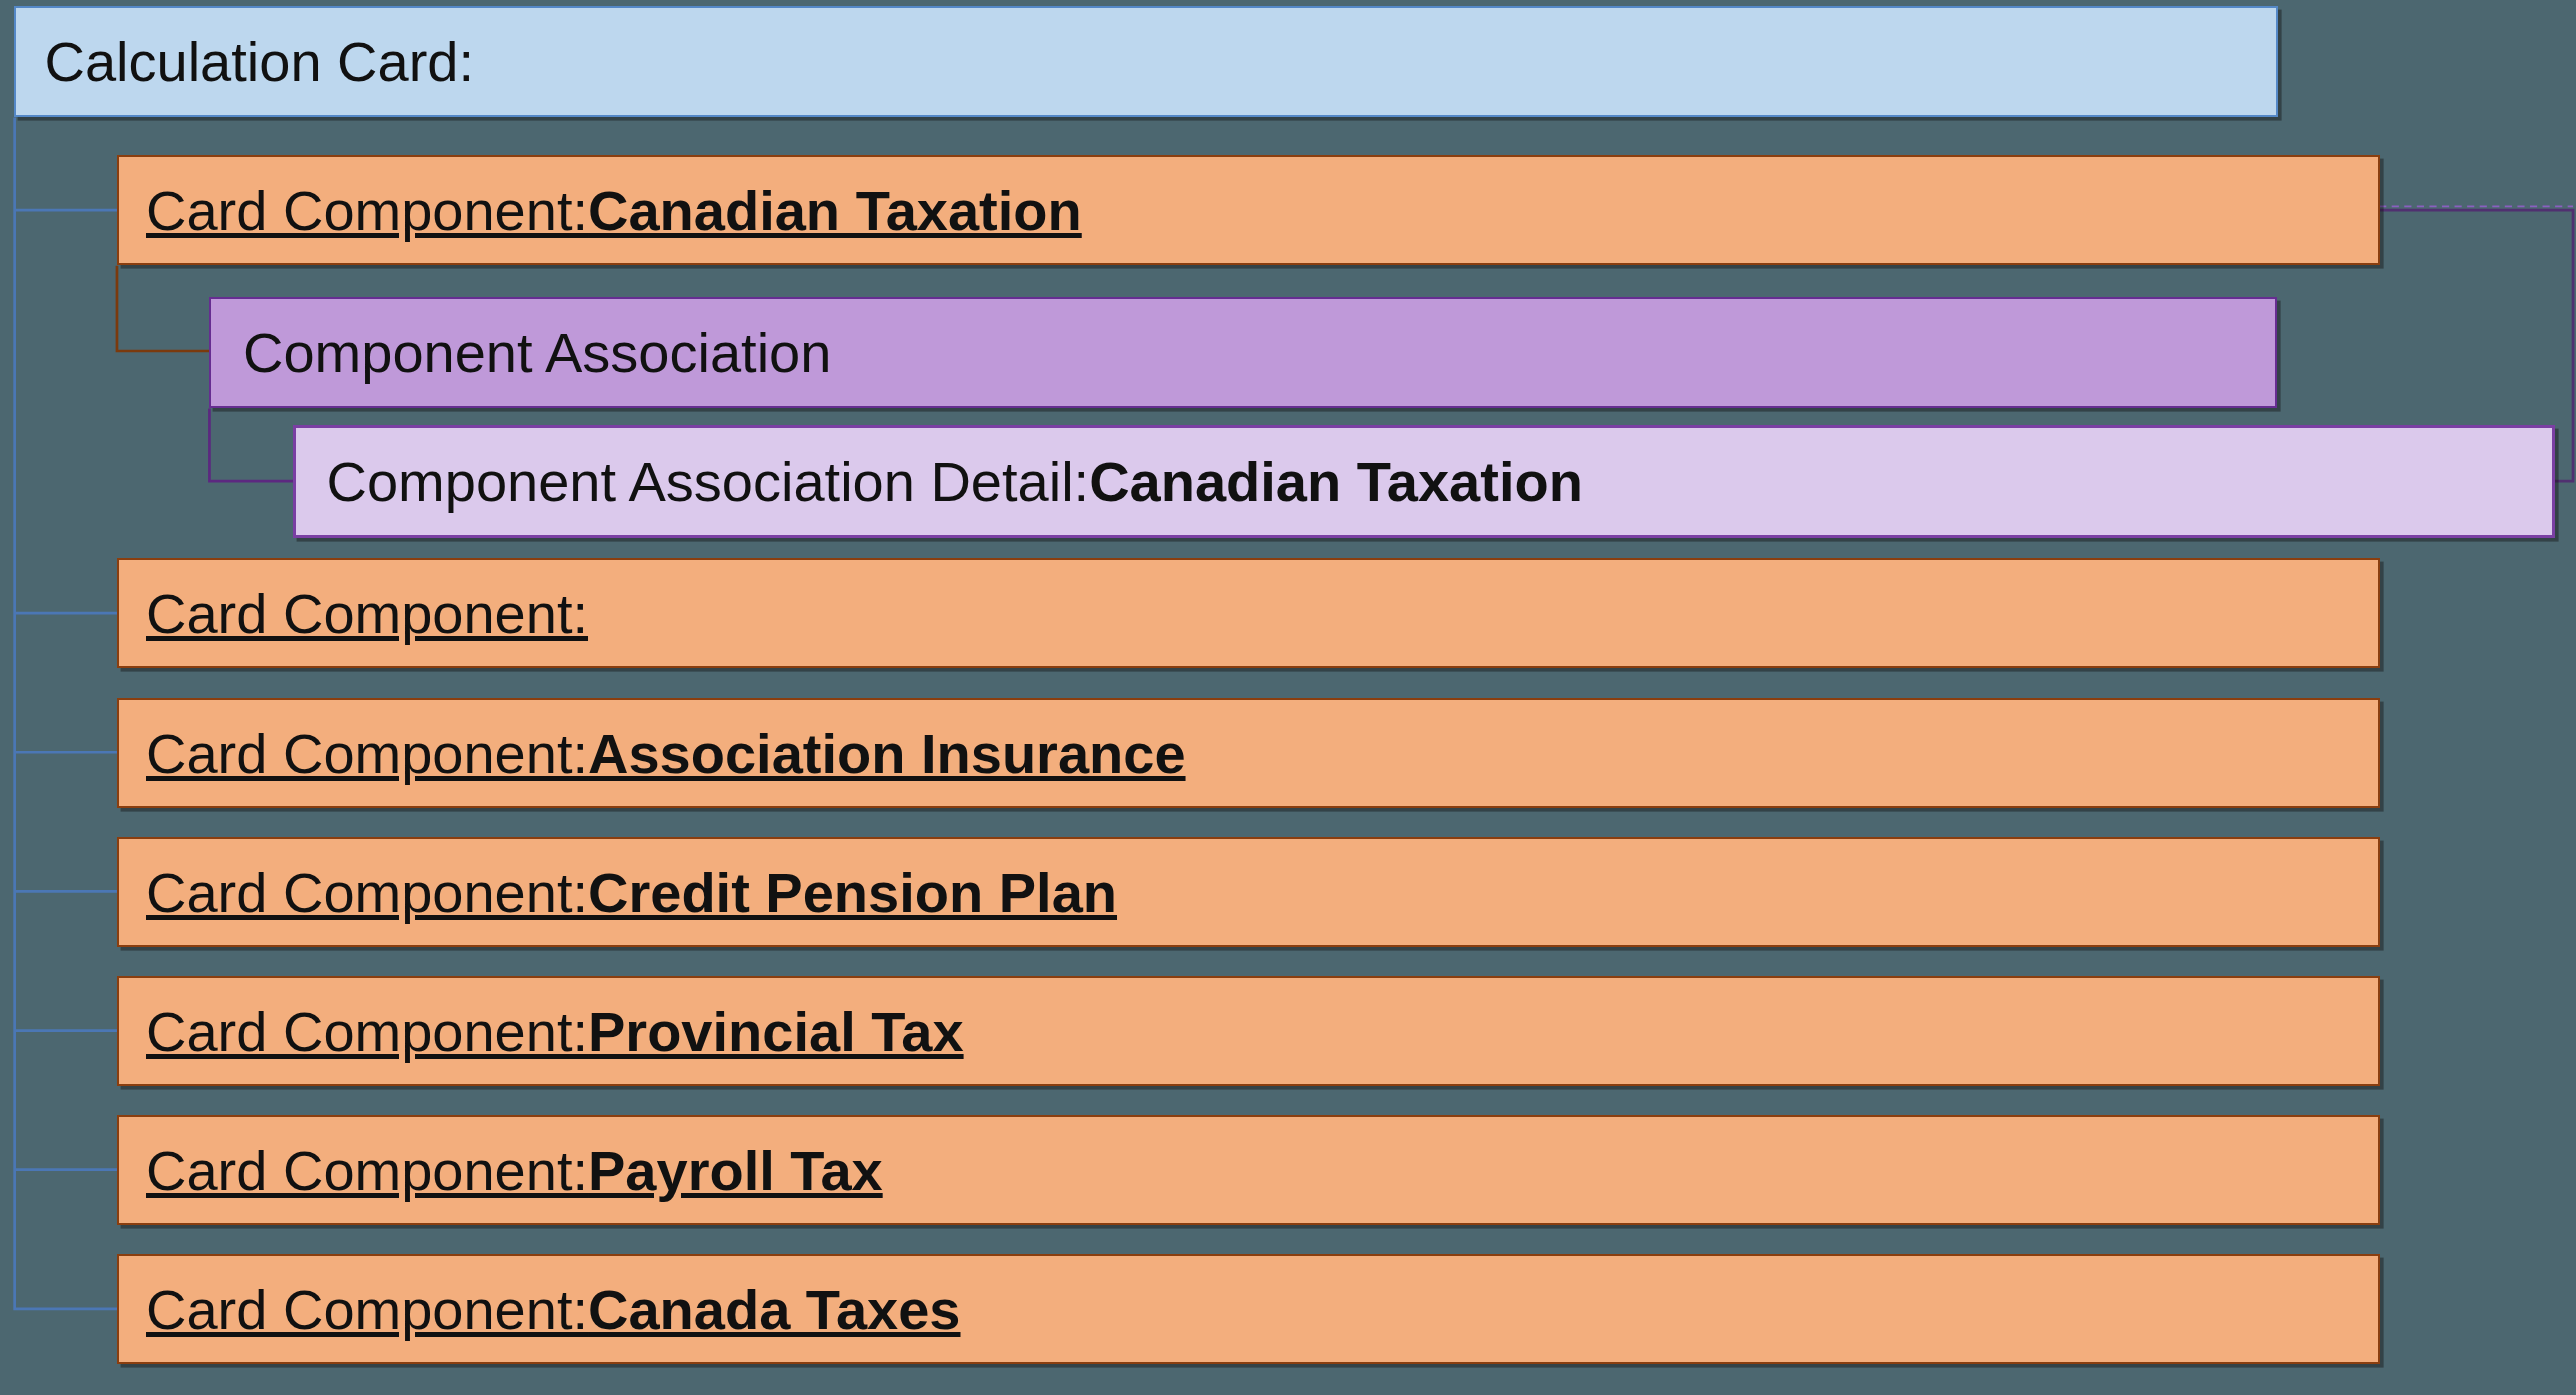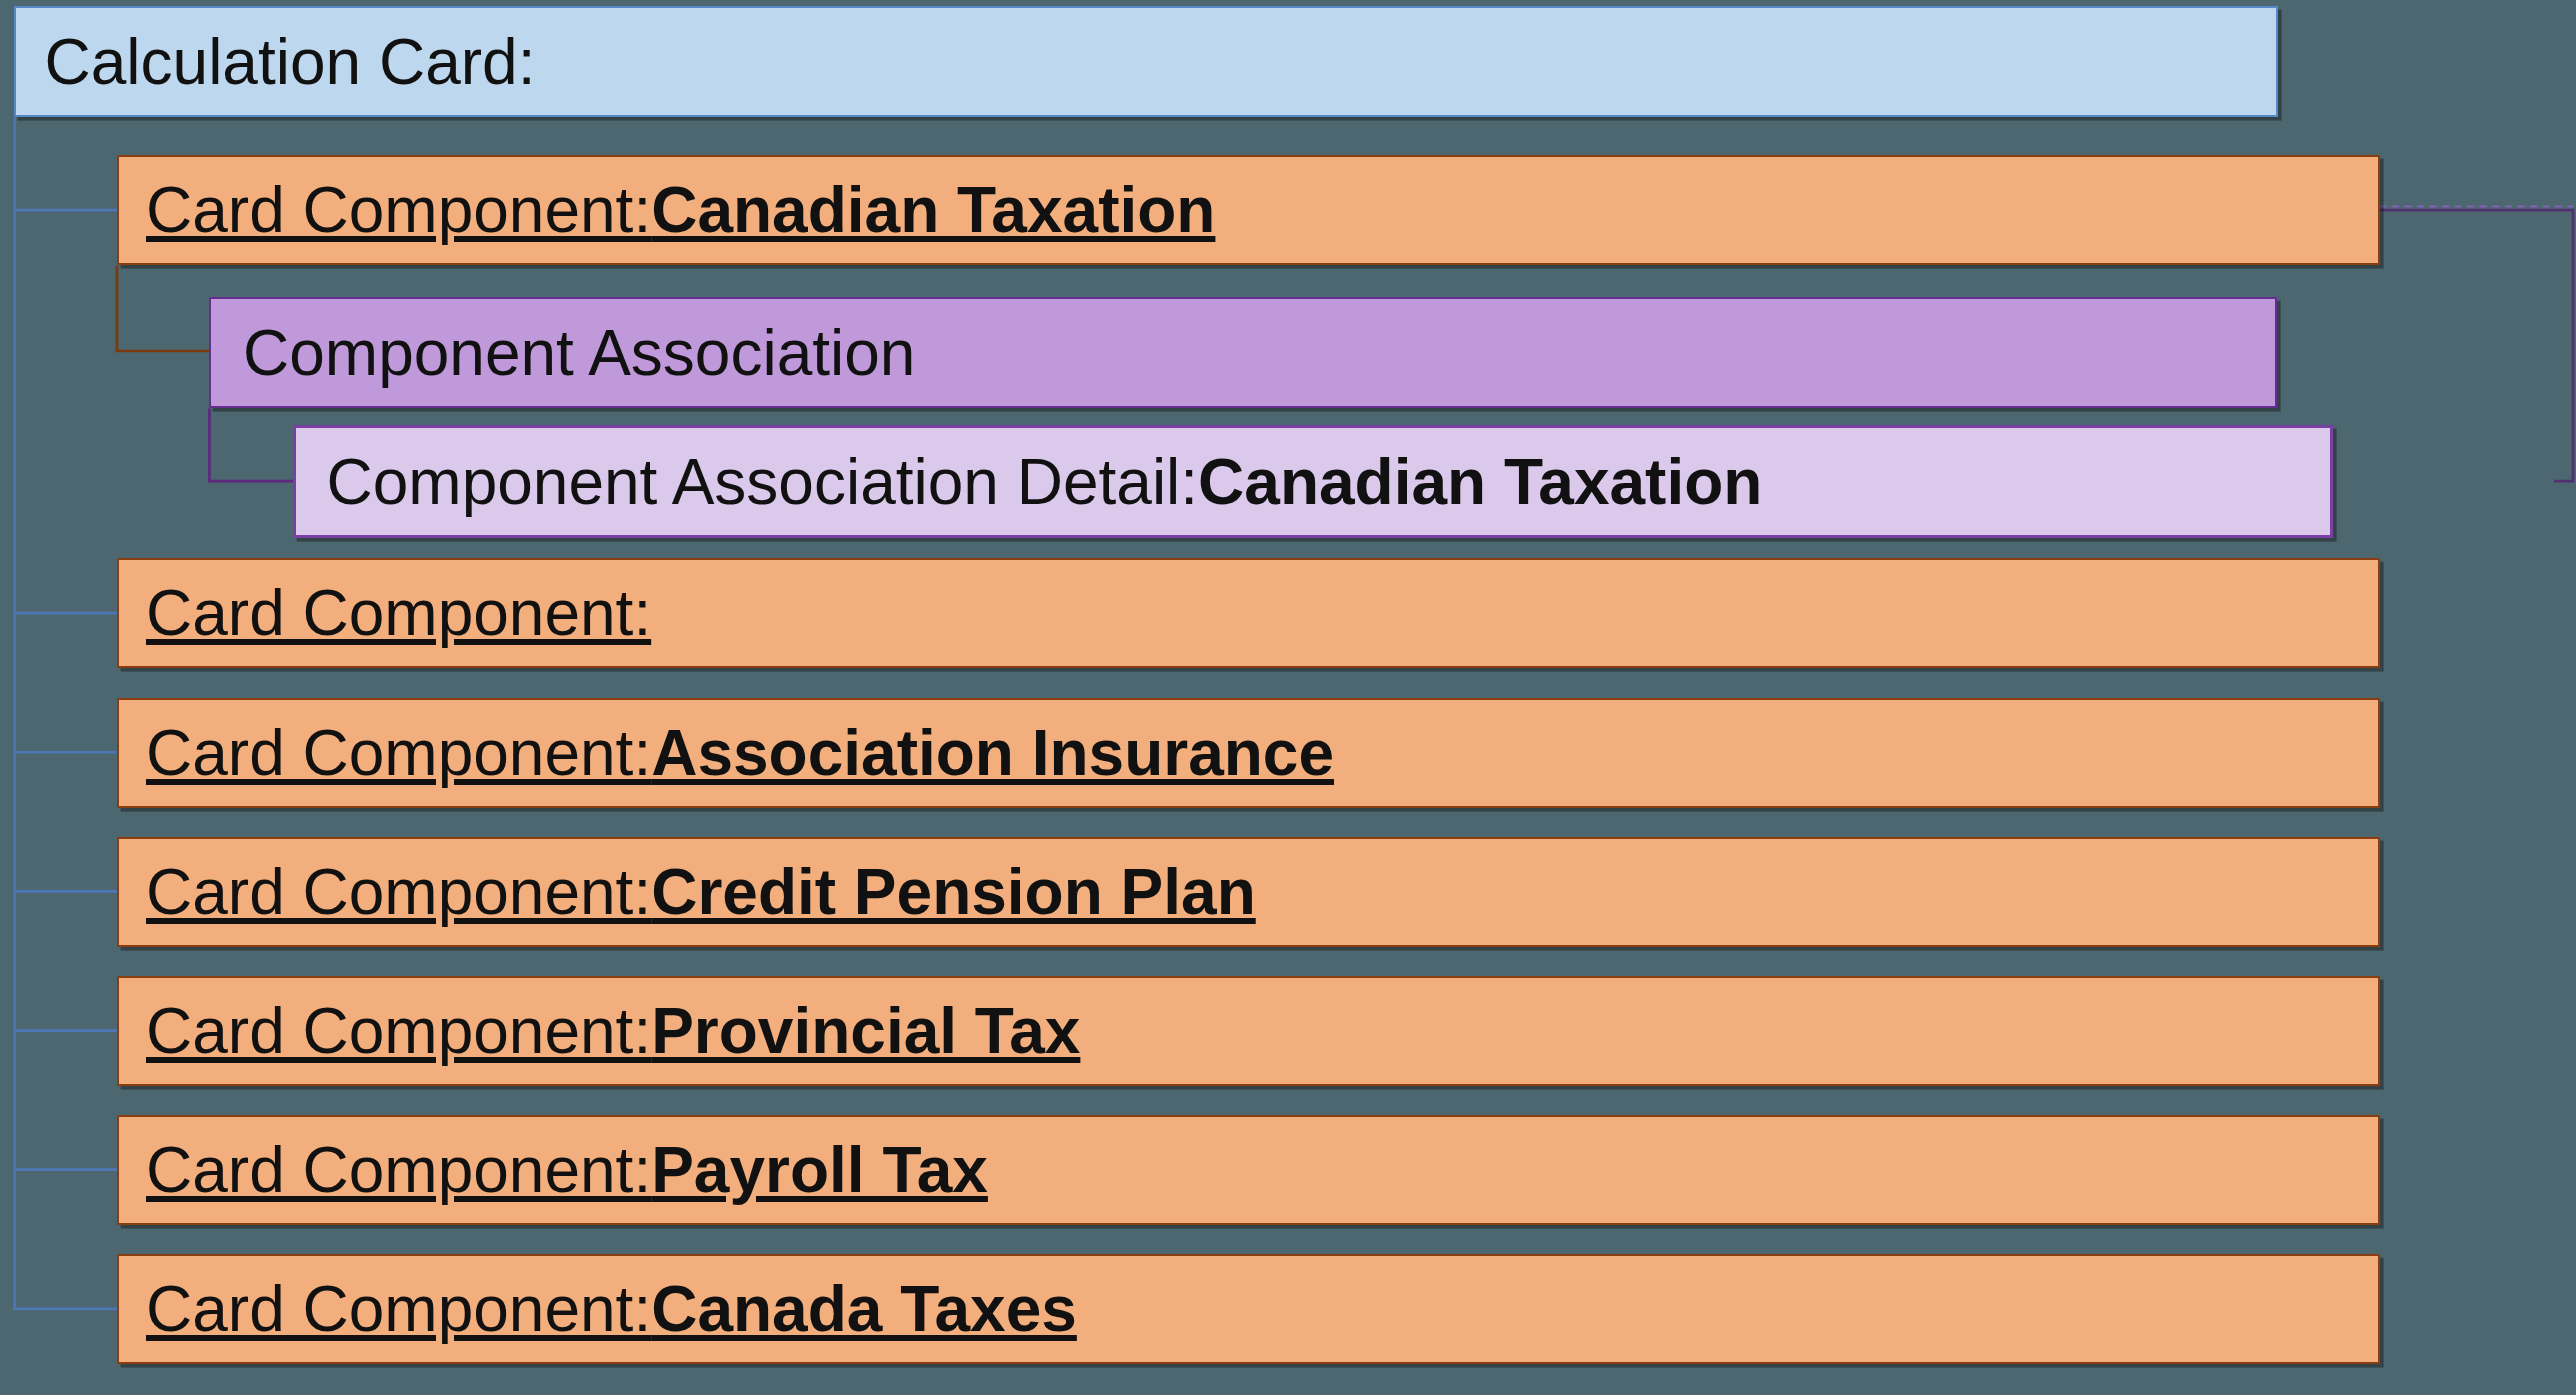--- a/index.html
+++ b/index.html
@@ -22,21 +22,21 @@
     left: 0; top: 0;
     width: 2576px;
     height: 1395px;
     pointer-events: none;
   }
   .node {
     position: absolute;
     box-sizing: border-box;
     display: flex;
     align-items: center;
-    font-size: 64px;
+    font-size: 56px;
     color: var(--text, #111);
     padding-left: 27px;
     white-space: nowrap;
     overflow: hidden;
     box-shadow: 3.6px 3.6px 0 rgba(10, 8, 6, 0.38);
   }
   .node .prefix { font-weight: 400; }
   .node .bold-name { font-weight: 700; }
   .node--blue {
     background: var(--blue-fill, #BDD7EE);
@@ -89,21 +89,21 @@
   <div class="node node--orange" style="left:117px; top:155px; width:2263px; height:110px;">
     <span class="prefix">Card Component: </span>
     <span class="bold-name">Canadian Taxation</span>
   </div>
 
   <div class="node node--purple" style="left:209px; top:297px; width:2068px; height:111px;">
     <span class="prefix">Component Association</span>
     <span class="bold-name"></span>
   </div>
 
-  <div class="node node--lavender" style="left:293px; top:425px; width:2040px; height:113px;">
+  <div class="node node--lavender" style="left:293px; top:425px; width:2262px; height:113px;">
     <span class="prefix">Component Association Detail: </span>
     <span class="bold-name">Canadian Taxation</span>
   </div>
 
   <div class="node node--orange" style="left:117px; top:558px; width:2263px; height:110px;">
     <span class="prefix">Card Component: </span>
   </div>
 
   <div class="node node--orange" style="left:117px; top:698px; width:2263px; height:110px;">
     <span class="prefix">Card Component: </span>

